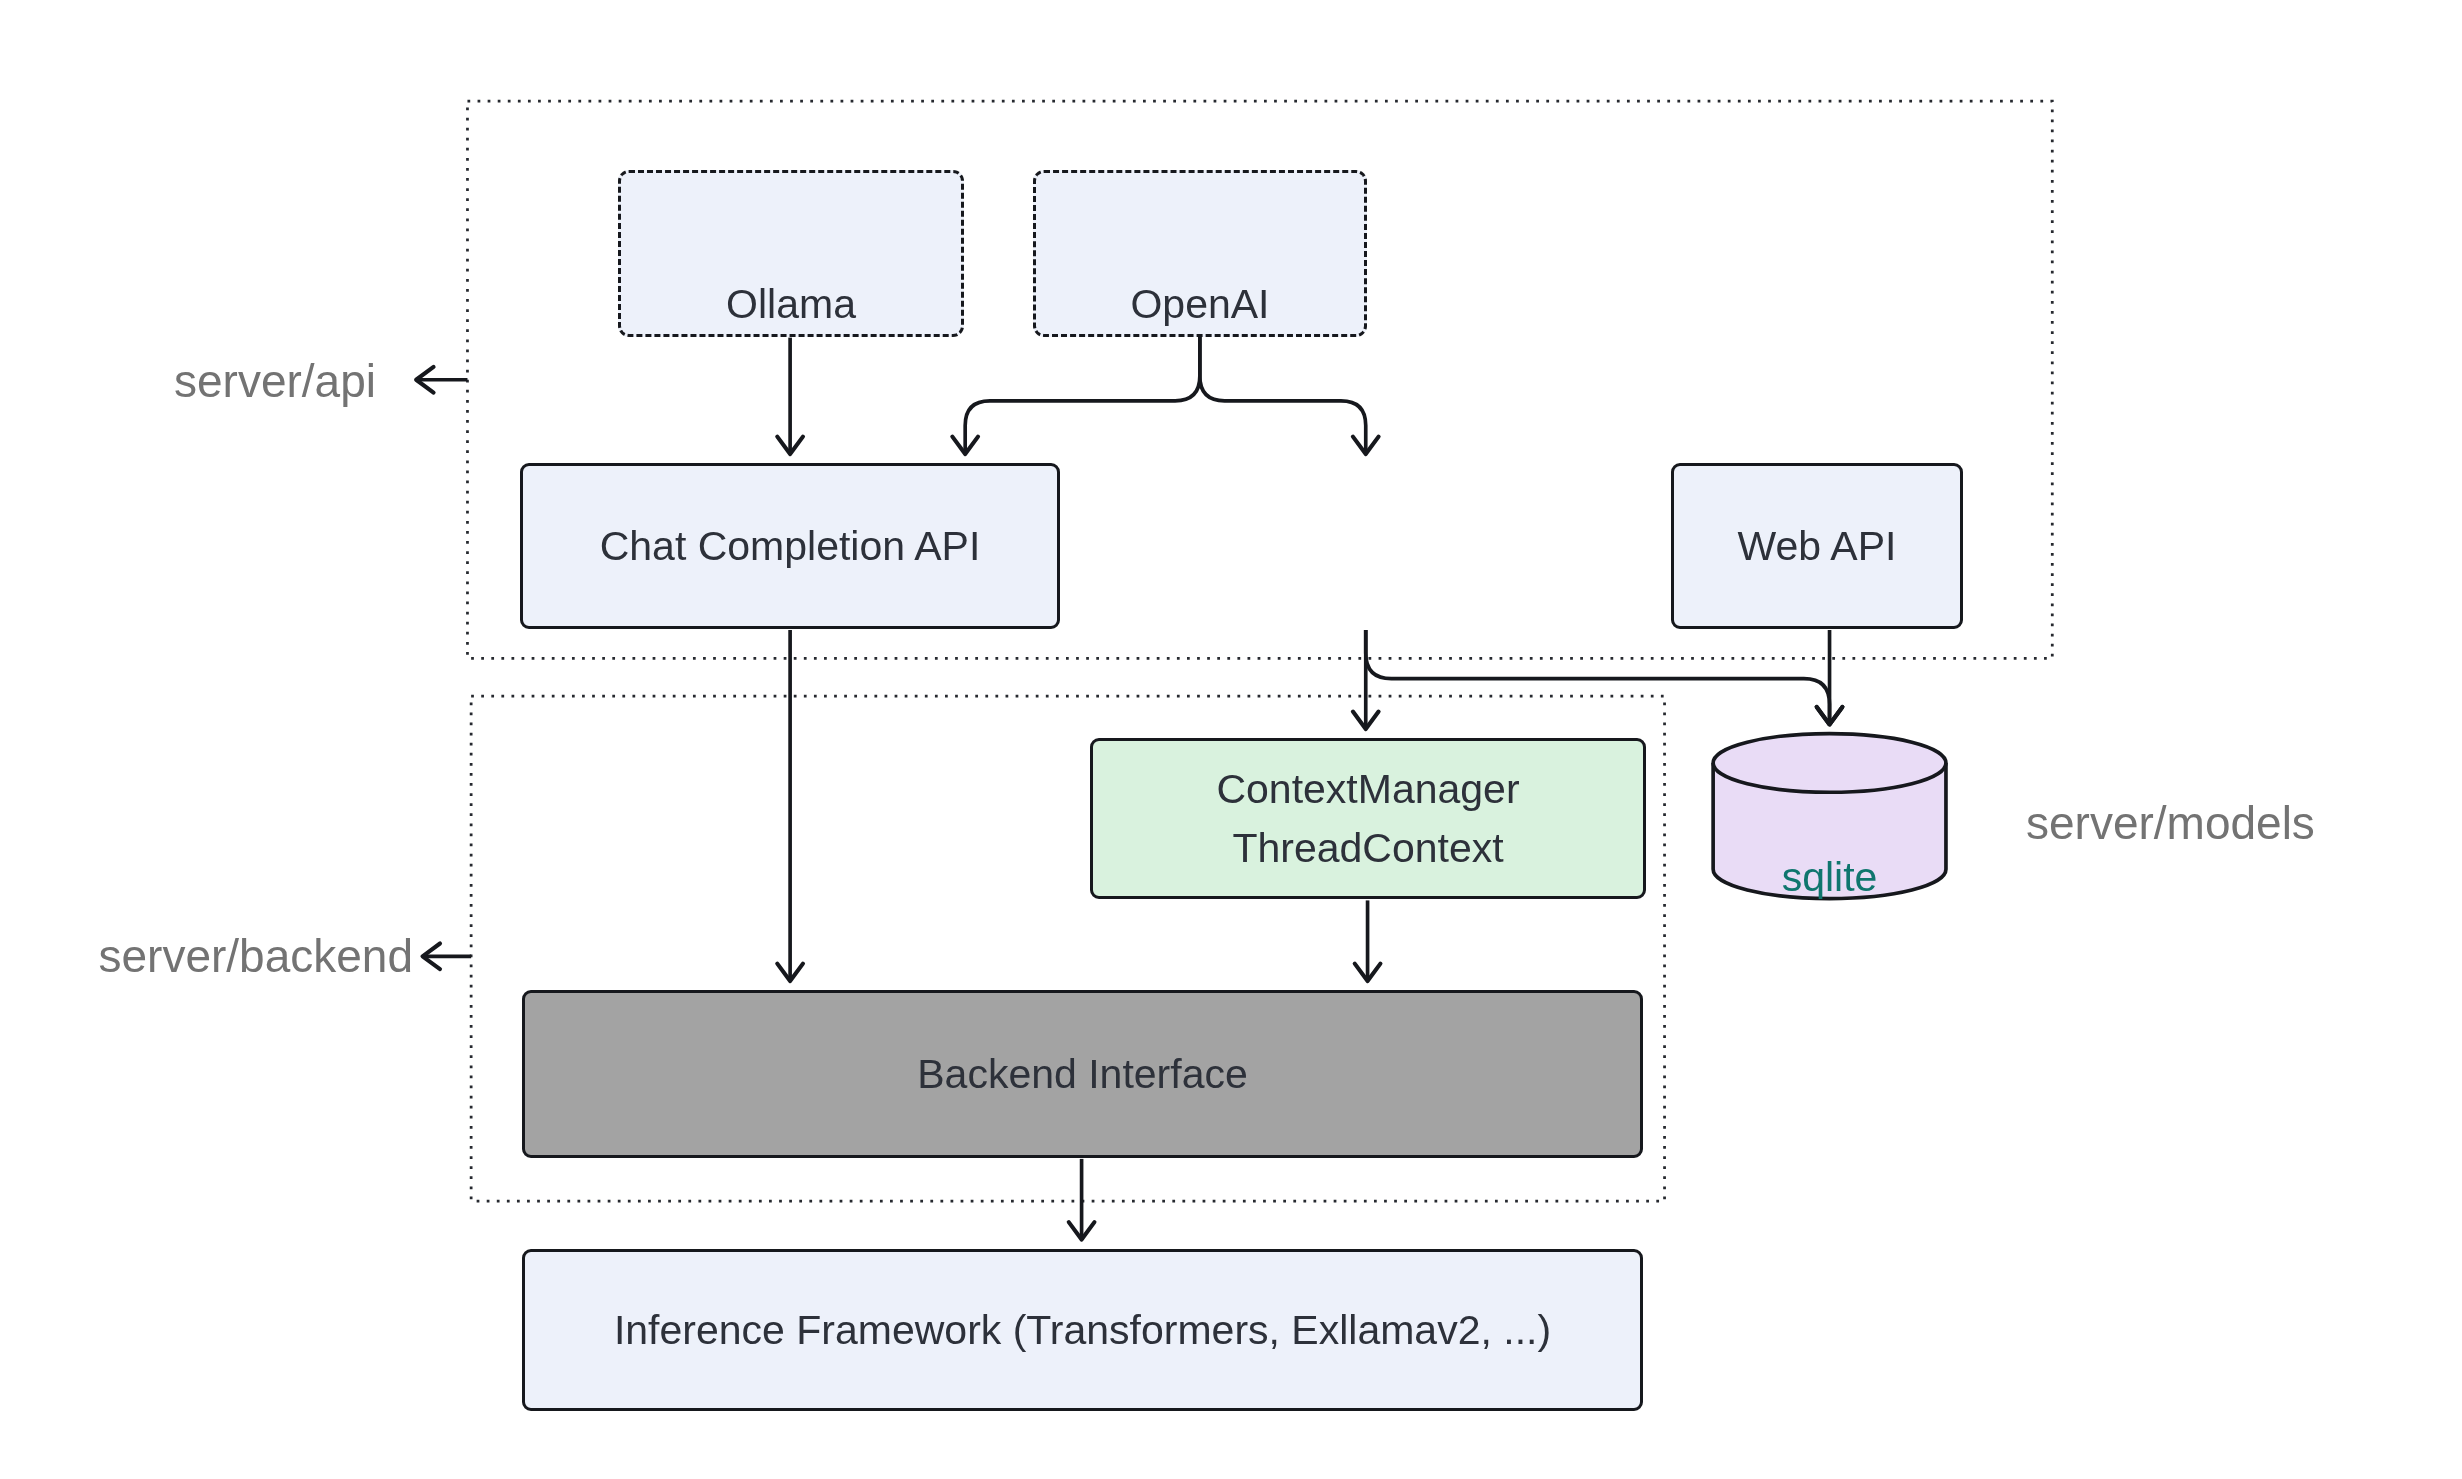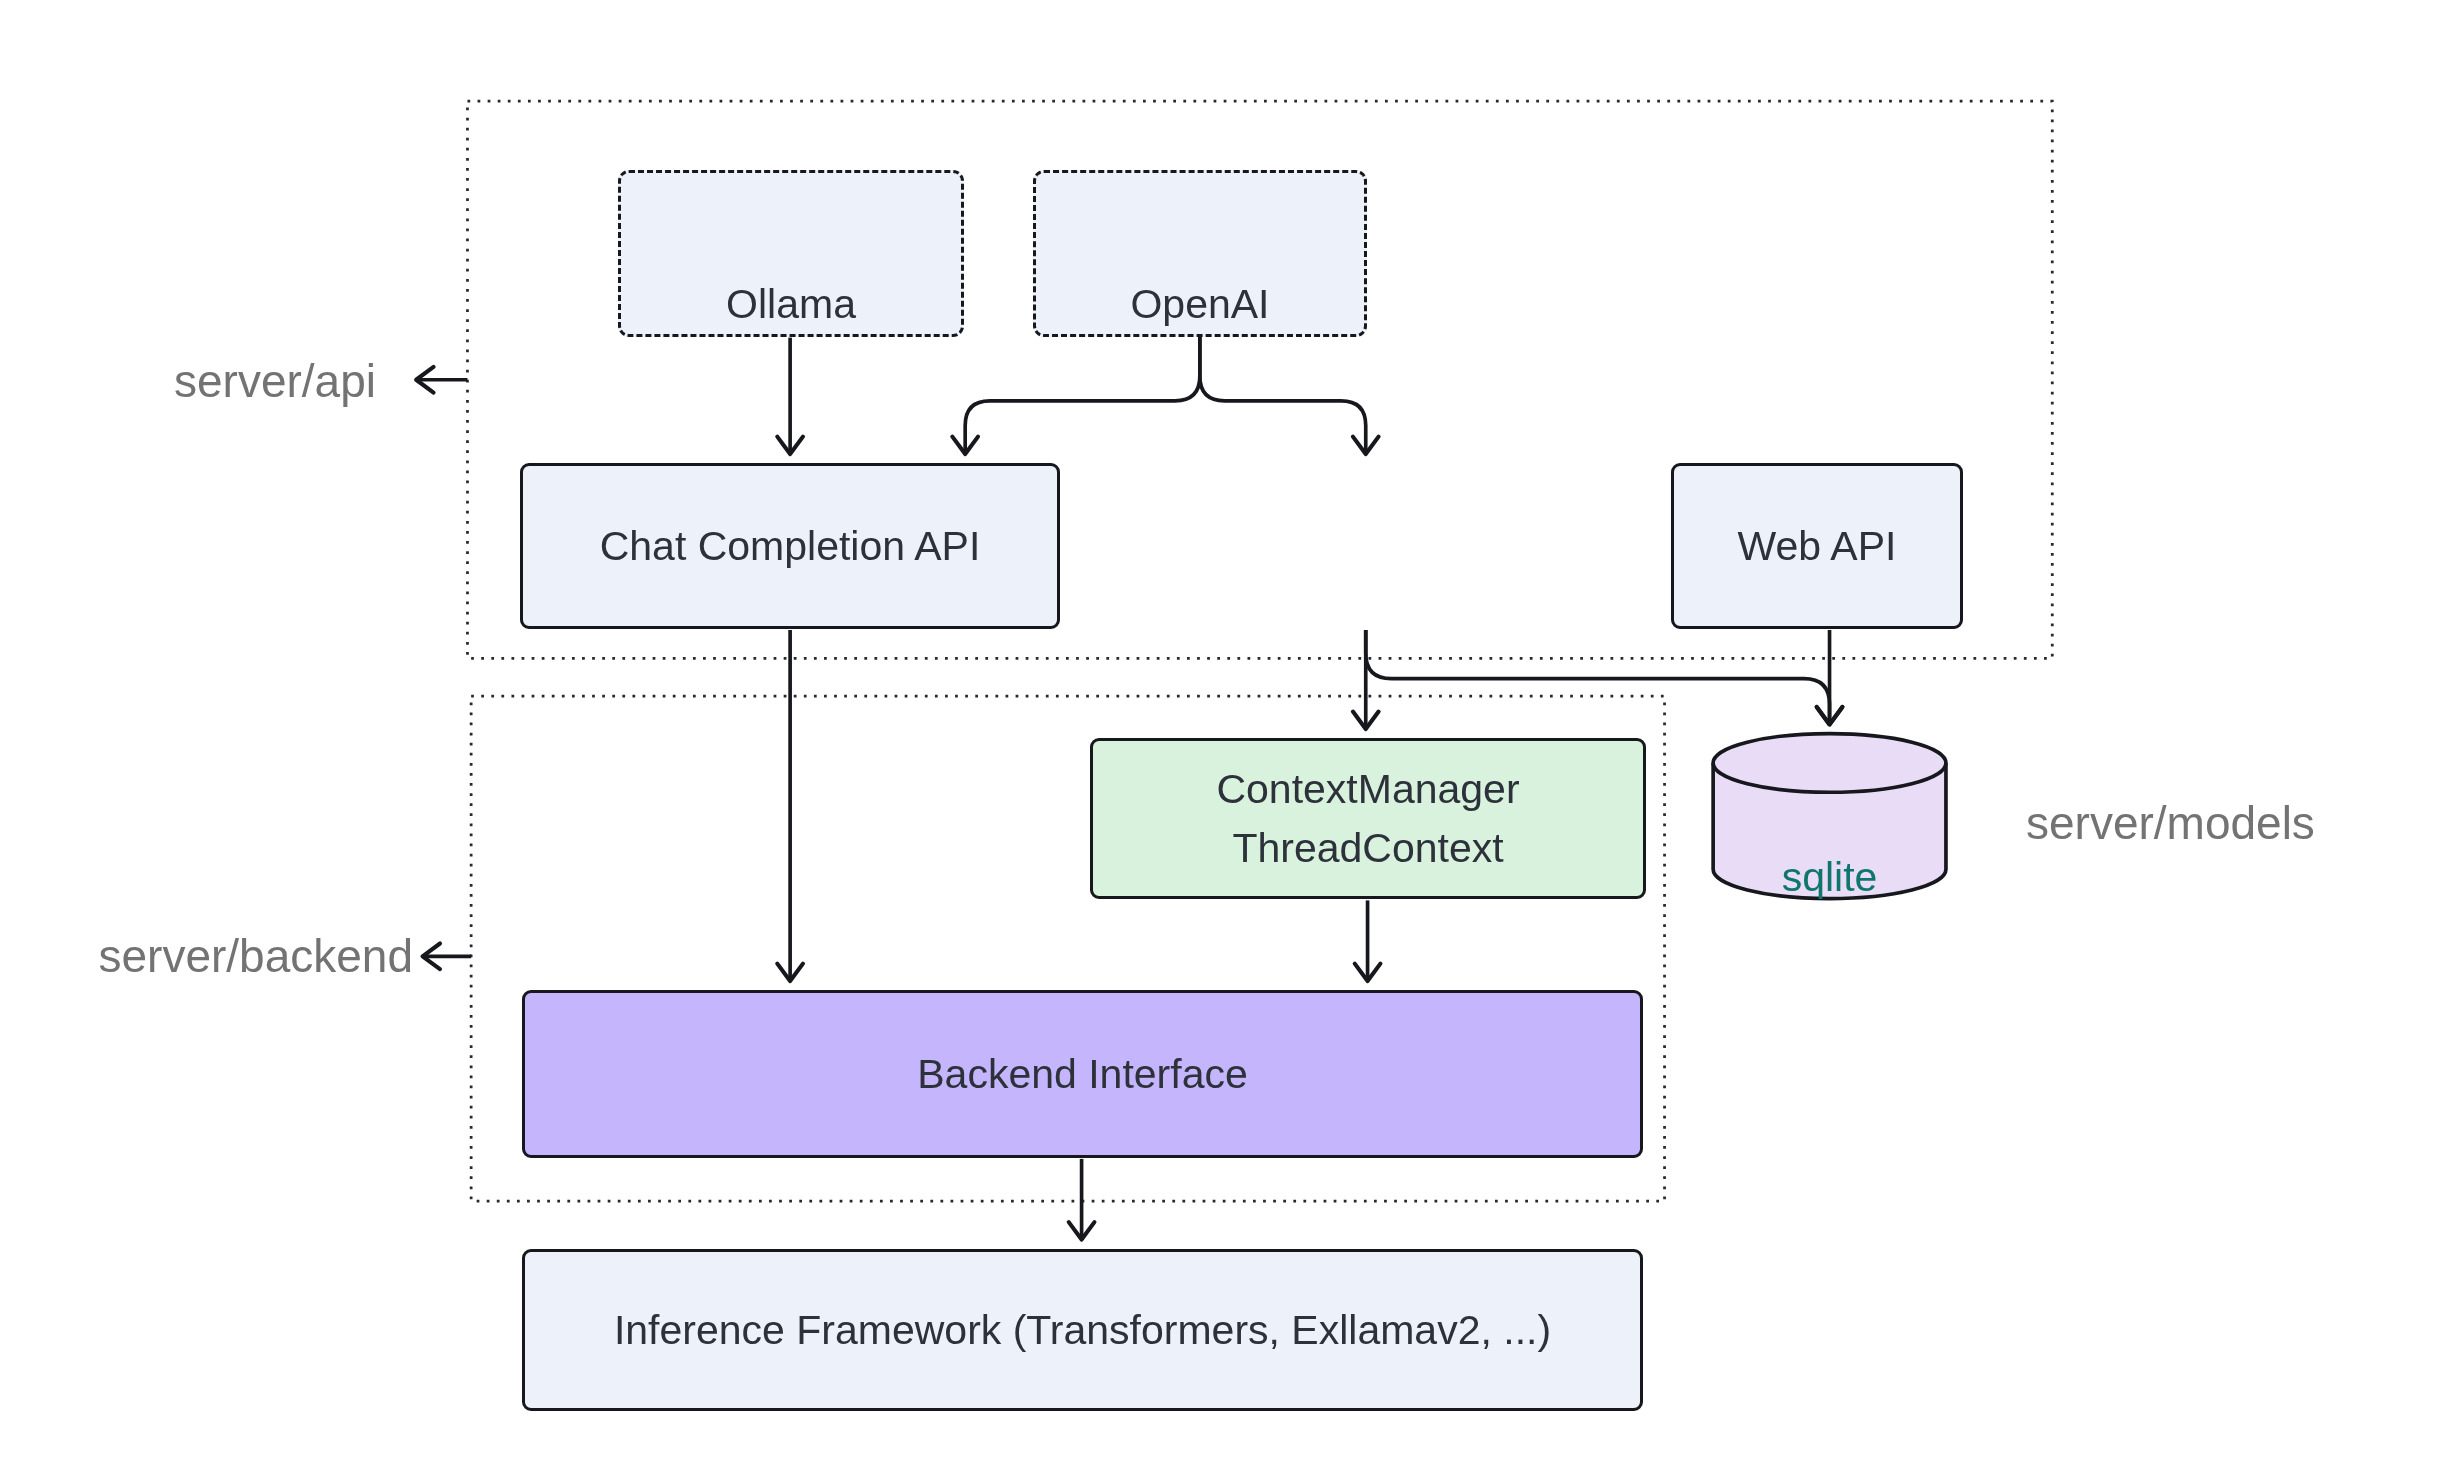--- a/index.html
+++ b/index.html
@@ -60,21 +60,21 @@
     border: 3.7px solid #16181d;
     border-radius: 9px;
   }
   .node-dashed {
     background: #edf1fa;
     border: 3.2px dashed #16181d;
     border-radius: 11px;
     justify-content: flex-end;
   }
   .node-green  { background: #d9f2de; }
-  .node-yellow { background: #c4b5fd; }
+  .node-yellow { background: #a3a3a3; }
   .outer-label {
     position: absolute;
     font-size: 46px;
     line-height: 50px;
     white-space: nowrap;
     color: #737373;
   }
   .right-align { text-align: right; }
   .sqlite-label {
     position: absolute;

